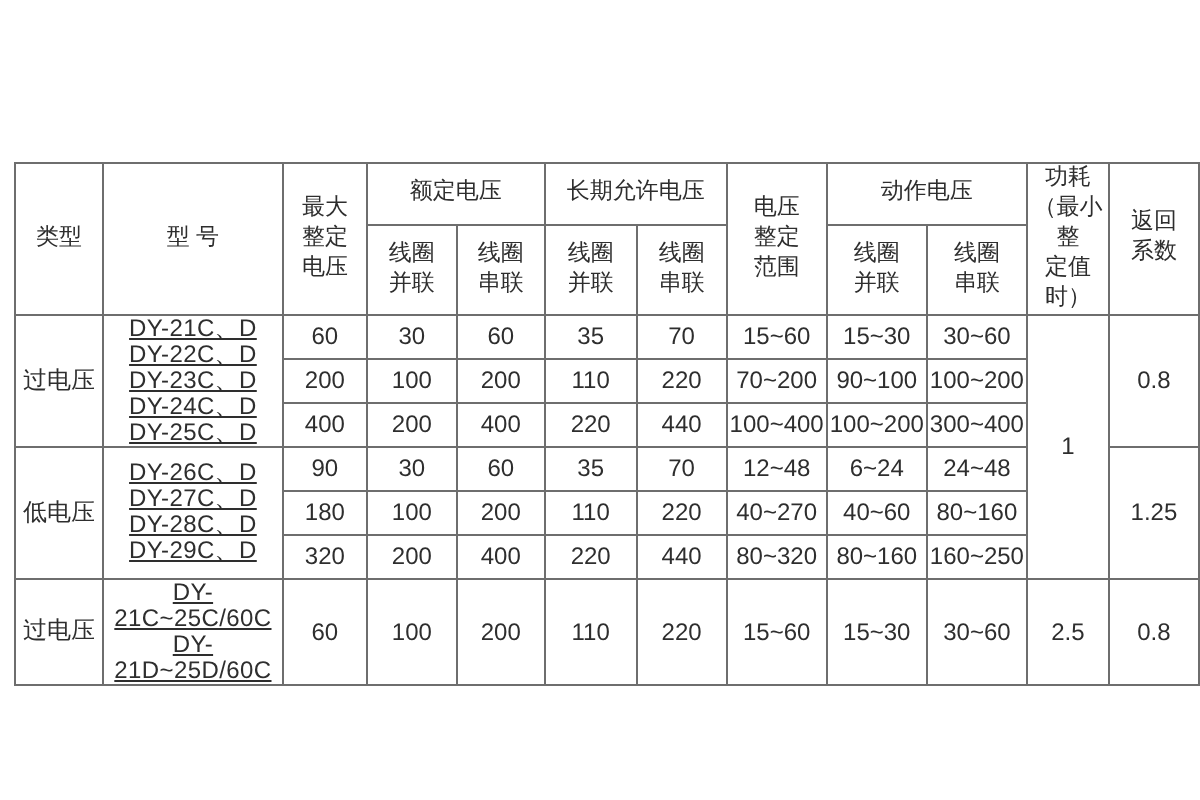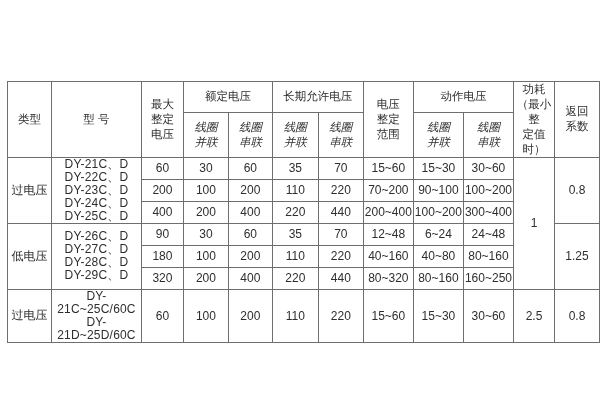--- a/index.html
+++ b/index.html
@@ -32,29 +32,30 @@
     font-weight: normal;
     font-size: 11.5px;
     line-height: 1.3;
     color: var(--text-color);
   }
   table.spec td {
     font-size: 12px;
     color: var(--text-color);
   }
   tr.hrow1 { height: 25px; }
-  tr.hrow2 { height: 37px; font-style: italic; }
+  tr.hrow2 { height: 37px; }
   tr.drow  { height: 22px; }
   tr.drow-last { height: 39px; }
   .lines { white-space: pre-line; }
   td.models {
     font-size: 10.5px;
     line-height: 13px;
     white-space: pre-line;
     letter-spacing: 0.2px;
+    text-decoration: underline;
   }
   td.num { font-size: 12px; }
 </style>
 </head>
 <body>
 
 <div class="page">
   <div class="table-wrap">
     <table class="spec">
       <colgroup>
@@ -133,21 +134,21 @@
           <td class="num">70~200</td>
           <td class="num">90~100</td>
           <td class="num">100~200</td>
         </tr>
         <tr class="drow">
           <td class="num">400</td>
           <td class="num">200</td>
           <td class="num">400</td>
           <td class="num">220</td>
           <td class="num">440</td>
-          <td class="num">200~400</td>
+          <td class="num">100~400</td>
           <td class="num">100~200</td>
           <td class="num">300~400</td>
         </tr>
         <tr class="drow">
           <td rowspan="3">低电压</td>
           <td rowspan="3" class="models">DY-26C、D
 DY-27C、D
 DY-28C、D
 DY-29C、D</td>
           <td class="num">90</td>
@@ -159,22 +160,22 @@
           <td class="num">6~24</td>
           <td class="num">24~48</td>
           <td rowspan="3" class="num">1.25</td>
         </tr>
         <tr class="drow">
           <td class="num">180</td>
           <td class="num">100</td>
           <td class="num">200</td>
           <td class="num">110</td>
           <td class="num">220</td>
-          <td class="num">40~160</td>
-          <td class="num">40~80</td>
+          <td class="num">40~270</td>
+          <td class="num">40~60</td>
           <td class="num">80~160</td>
         </tr>
         <tr class="drow">
           <td class="num">320</td>
           <td class="num">200</td>
           <td class="num">400</td>
           <td class="num">220</td>
           <td class="num">440</td>
           <td class="num">80~320</td>
           <td class="num">80~160</td>

